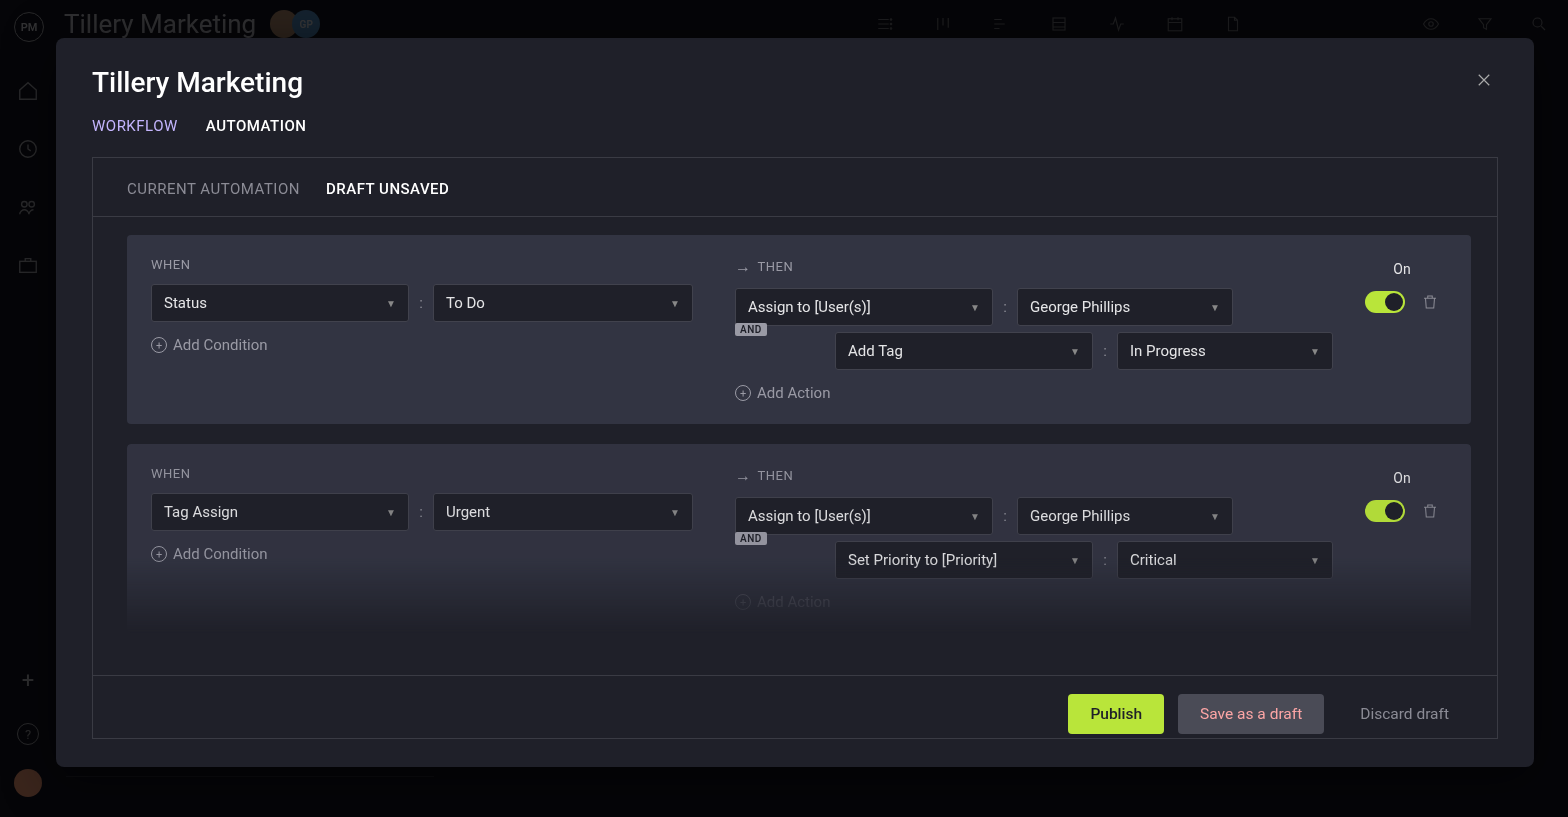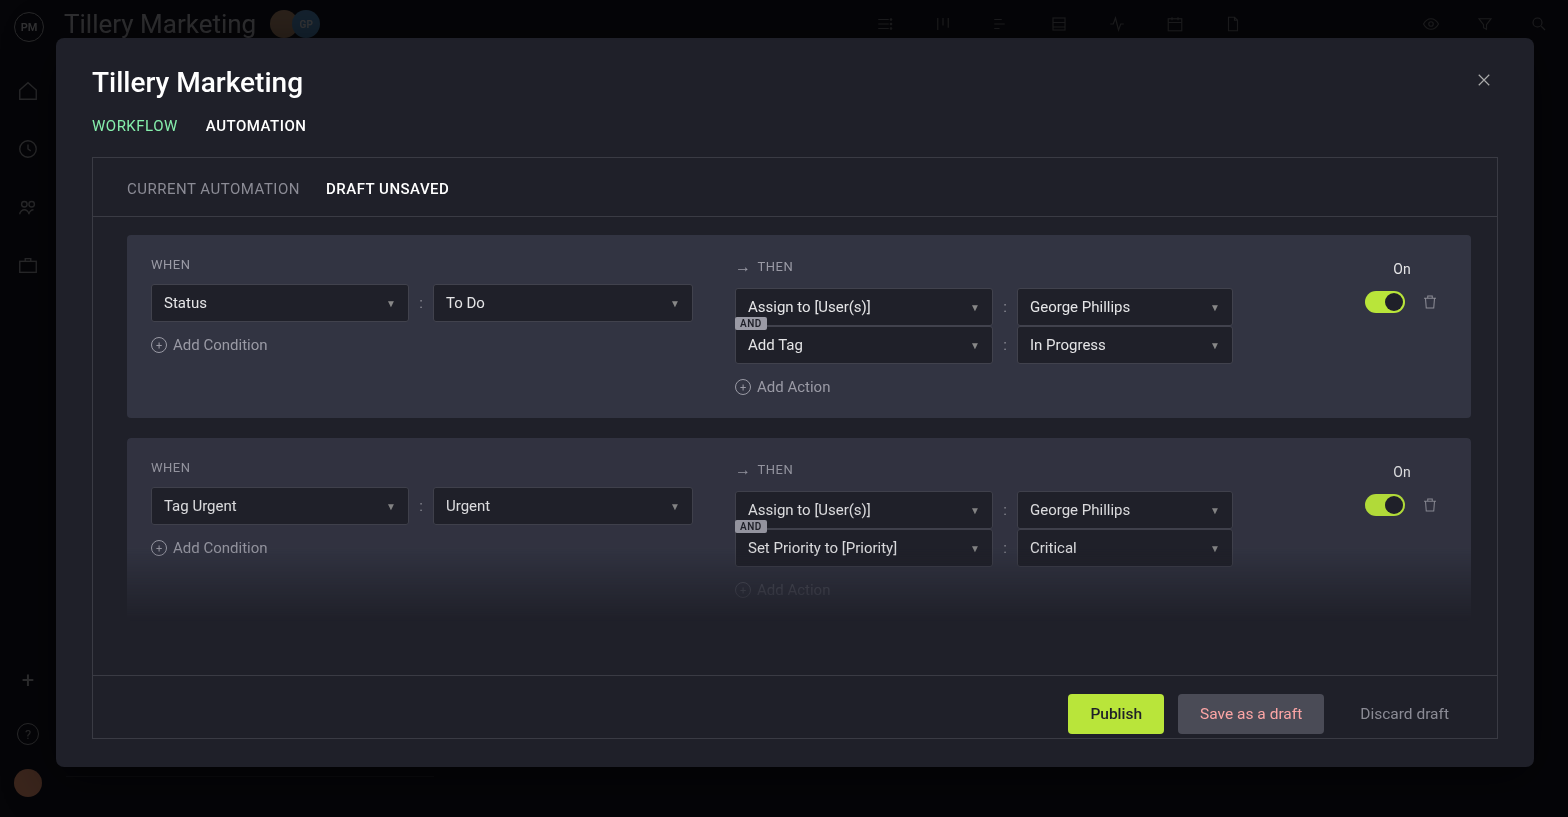--- a/index.html
+++ b/index.html
@@ -34,21 +34,21 @@
 
 .overlay { position:absolute; inset:0; background:rgba(0,0,0,.45); }
 .modal { position:absolute; top:38px; left:56px; right:34px; bottom:50px; background:#1f2029; border-radius:8px; padding:28px 36px 28px 36px; display:flex; flex-direction:column; box-shadow:0 10px 50px rgba(0,0,0,.55); }
 
 .modal-header { display:flex; align-items:flex-start; }
 .modal-title { font-size:28px; font-weight:500; color:#fff; margin-bottom:18px; }
 .close-btn { margin-left:auto; cursor:pointer; width:28px; height:28px; display:flex; align-items:center; justify-content:center; color:#aaa; }
 .close-btn svg { width:18px; height:18px; stroke:#aaa; }
 
 .top-tabs { display:flex; gap:28px; margin-top:2px; margin-bottom:22px; }
-.top-tab { font-size:15px; letter-spacing:.5px; color:#86efac; cursor:pointer; }
+.top-tab { font-size:15px; letter-spacing:.5px; color:#c4b5fd; cursor:pointer; }
 .top-tab.active { color:#fff; font-weight:500; }
 
 
 .inner-panel { border:1px solid #3a3b44; border-radius:0; flex:1; display:flex; flex-direction:column; min-height:0; }
 .sub-tabs { display:flex; gap:26px; padding:22px 34px 18px; }
 .sub-tab { font-size:15px; letter-spacing:.5px; color:#8b8b95; cursor:pointer; }
 .sub-tab.active { color:#fff; font-weight:500; }
 .divider { height:1px; background:#3a3b44; }
 
 .rules-scroll { padding:18px 26px 18px 34px; overflow-y:auto; flex:1; position:relative; }
@@ -69,21 +69,21 @@
 .row { display:flex; align-items:center; gap:8px; margin-bottom:0; position:relative; }
 .dd { background:#1f2029; border:1px solid #41424d; border-radius:3px; height:38px; display:flex; align-items:center; padding:16px 12px; font-size:15px; color:#e5e5e7; cursor:pointer; position:relative; }
 .dd .chev { margin-left:auto; font-size:10px; color:#888; }
 .dd.w1 { width:258px; }
 .dd.w2 { width:260px; }
 .dd.w3 { width:258px; }
 .dd.w4 { width:216px;gap:16px; }
 .colon { color:#8b8b95; font-size:15px; width:8px; text-align:center; }
 
 .and-badge { position:absolute; left:0; top:-9px; background:#9a9aa5; color:#1f2029; font-size:10px; font-weight:600; padding:1px 5px; border-radius:2px; letter-spacing:.5px; z-index:2; }
-.row.stacked { margin-top:0; }
+.row.stacked { margin-top:6px;justify-content:flex-end; }
 
 .add-link { display:flex; align-items:center; gap:6px; margin-top:14px; color:#9a9aa5; font-size:15px; cursor:pointer; }
 .add-link .circ { width:16px; height:16px; border:1.3px solid #9a9aa5; border-radius:50%; display:flex; align-items:center; justify-content:center; font-size:11px; line-height:1; }
 
 .ctrl-label { font-size:14px; color:#e5e5e7; }
 .ctrl-row { display:flex; align-items:center; gap:16px; }
 .toggle { width:40px; height:22px; background:#b9e53a; border-radius:11px; position:relative; cursor:pointer; }
 .toggle .knob { position:absolute; right:2px; top:2px; width:18px; height:18px; border-radius:50%; background:#1f2029; }
 .trash { width:18px; height:20px; stroke:#8b8b95; fill:none; stroke-width:1.4; cursor:pointer; }
 
@@ -269,21 +269,21 @@
               </svg>
           </div>
         </div>
       </div>
 
       <div class="rule-card faded">
         <div class="col when">
           <div class="sect-label">WHEN</div>
           <div class="row">
             <div class="dd w1">
-                <span>Tag Urgent</span>
+                <span>Tag Assign</span>
                 <span class="chev">▼</span>
               </div>
             <span class="colon">:</span>
             <div class="dd w2">
                 <span>Urgent</span>
                 <span class="chev">▼</span>
               </div>
           </div>
           <div class="add-link">
               <span class="circ">+</span>

